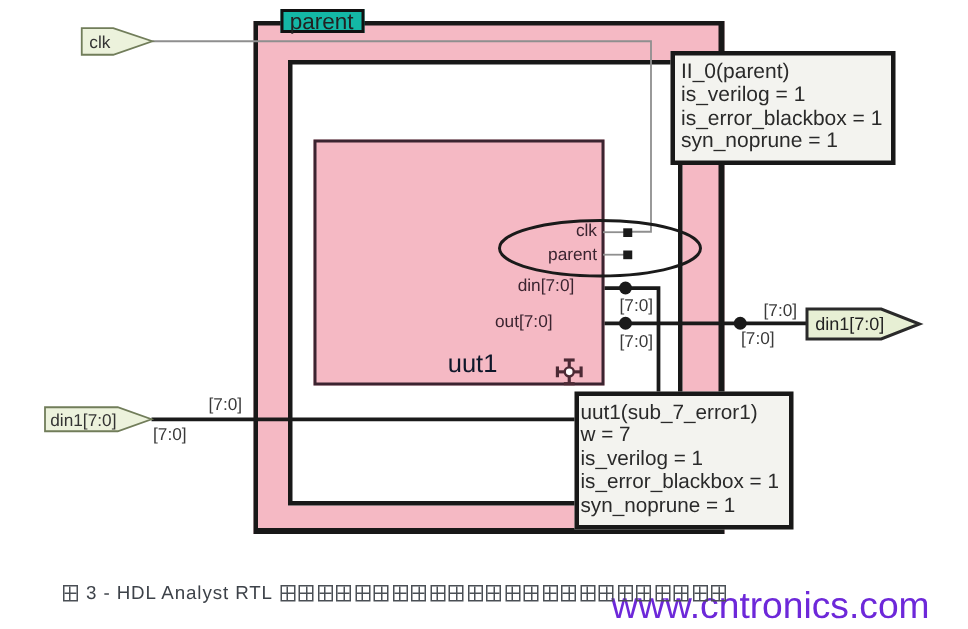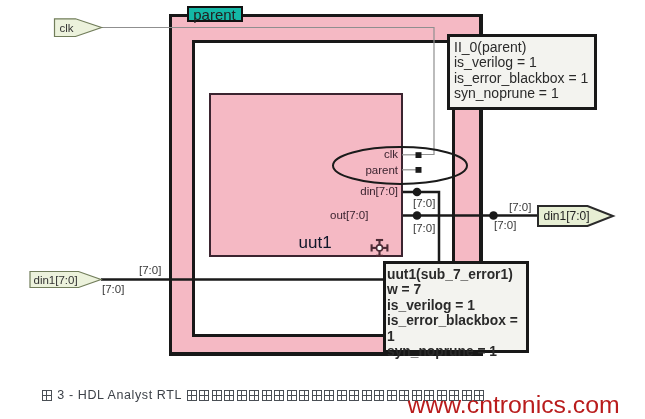--- a/index.html
+++ b/index.html
@@ -23,21 +23,21 @@
   <div class="abs" style="left:186.5px;top:6px;width:56px;height:16px;background:#14b8a6;border:2.8px solid #111;box-sizing:border-box;font-size:15px;line-height:14.5px;text-align:center;color:#222;">parent</div>
 
 
   <div class="abs" style="left:209px;top:93px;width:194px;height:164px;background:#f5b9c4;border:2.5px solid #3b2430;box-sizing:border-box;"></div>
 
 
   <div class="abs" style="left:330px;top:148px;width:68px;text-align:right;font-size:11.5px;line-height:13px;color:#3b2430;">clk</div>
 
   <div class="abs" style="left:330px;top:163.5px;width:68px;text-align:right;font-size:11.5px;line-height:13px;color:#3b2430;">parent</div>
 
-  <div class="abs" style="left:330px;top:185px;width:68px;text-align:right;font-size:11.5px;line-height:13px;color:#3b2430;">din[7:0]</div>
+  <div class="abs" style="left:330px;top:185px;width:68px;text-align:center;font-size:11.5px;line-height:13px;color:#3b2430;">din[7:0]</div>
 
   <div class="abs" style="left:330px;top:208.5px;width:68px;font-size:11.5px;line-height:13px;color:#3b2430;">out[7:0]</div>
 
   <div class="abs" style="left:298.5px;top:234px;font-size:17px;line-height:18px;color:#0f172a;">uut1</div>
 
   <svg class="abs" style="left:0;top:0;" width="645" height="419" viewBox="0 0 645 419">
 
     <path d="M101.5,27.5 H434 V154.5 H421" fill="none" stroke="#8f8f8f" stroke-width="1.2"></path>
 
     <line x1="402" y1="154.8" x2="416" y2="154.8" stroke="#8f8f8f" stroke-width="1.2"></line>
@@ -87,19 +87,19 @@
       <line x1="375.9" y1="240" x2="383.1" y2="240"></line>
       <line x1="375.9" y1="255.8" x2="383.1" y2="255.8"></line>
       <line x1="371.6" y1="244.3" x2="371.6" y2="251.5"></line>
       <line x1="387.4" y1="244.3" x2="387.4" y2="251.5"></line>
     </g>
     <circle cx="379.5" cy="247.9" r="3" fill="#ffffff" stroke="#4c2a35" stroke-width="1.6"></circle>
   </svg>
 
   <div class="abs" style="left:447px;top:34px;width:149.5px;height:75.5px;background:#f3f3ef;border:3.5px solid #181818;box-sizing:border-box;font-size:14px;line-height:15.5px;color:#2a2a2a;padding:2.5px 0 0 4px;">II_0(parent)<br>is_verilog = 1<br>is_error_blackbox = 1<br>syn_noprune = 1</div>
 
-  <div class="abs" style="left:382.5px;top:261px;width:146px;height:91.5px;background:#f3f3ef;border:3.5px solid #181818;box-sizing:border-box;font-size:13.8px;line-height:15.5px;color:#2a2a2a;padding:2.5px 0 0 1.5px;font-weight:bold;">uut1(sub_7_error1)<br>w = 7<br>is_verilog = 1<br>is_error_blackbox = 1<br>syn_noprune = 1</div>
+  <div class="abs" style="left:382.5px;top:261px;width:146px;height:91.5px;background:#f3f3ef;border:3.5px solid #181818;box-sizing:border-box;font-size:13.8px;line-height:15.5px;color:#2a2a2a;padding:2.5px 0 0 1.5px;">uut1(sub_7_error1)<br>w = 7<br>is_verilog = 1<br>is_error_blackbox = 1<br>syn_noprune = 1</div>
 
-  <div class="abs" style="left:407.5px;top:392.5px;font-size:24.8px;line-height:24.8px;color:#b91c1c;">www.cntronics.com</div>
+  <div class="abs" style="left:407.5px;top:392.5px;font-size:24.8px;line-height:24.8px;color:#6d28d9;">www.cntronics.com</div>
 
   <div class="abs" style="left:42px;top:388px;font-size:12.5px;color:#3d4249;white-space:nowrap;"><i class="cj"></i><span style="letter-spacing:0.6px;"> 3 - HDL Analyst RTL </span><i class="cj"></i><i class="cj"></i><i class="cj"></i><i class="cj"></i><i class="cj"></i><i class="cj"></i><i class="cj"></i><i class="cj"></i><i class="cj"></i><i class="cj"></i><i class="cj"></i><i class="cj"></i><i class="cj"></i><i class="cj"></i><i class="cj"></i><i class="cj"></i><i class="cj"></i><i class="cj"></i><i class="cj"></i><i class="cj"></i><i class="cj"></i><i class="cj"></i><i class="cj"></i><i class="cj"></i></div>
 
 </div>
 
 </body></html>

